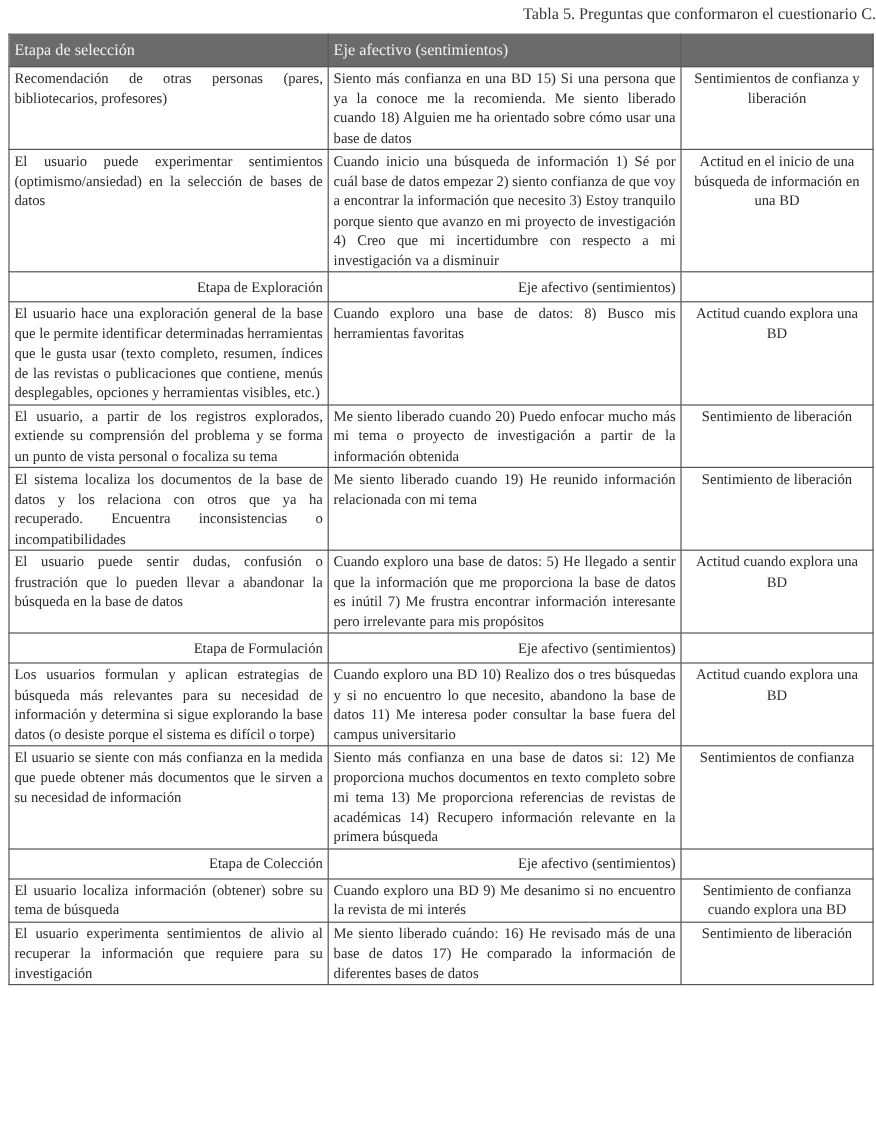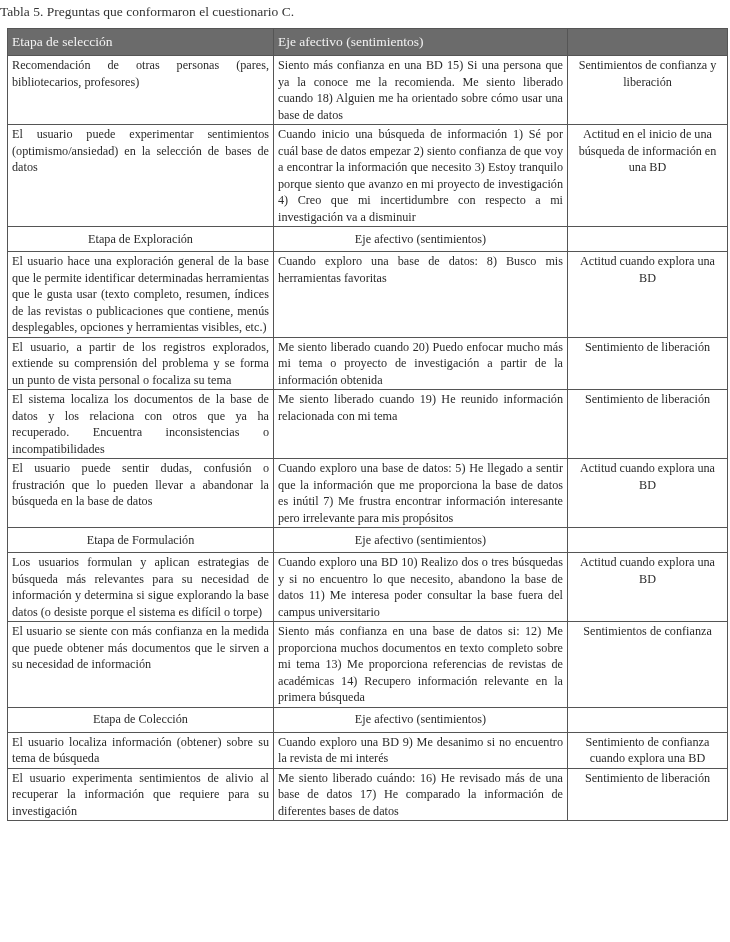--- a/index.html
+++ b/index.html
@@ -2,21 +2,21 @@
 <html><head>
 <meta charset="utf-8">
 <style>
   html, body { margin: 0; padding: 0; background: #ffffff; }
   body {
     width: 730px; height: 942px; overflow: hidden;
     font-family: "DejaVu Serif", "Liberation Serif", serif;
     color: #2a2a2a;
   }
   .caption {
-    text-align: left;
+    text-align: right;
     font-family: "Liberation Serif", serif;
     font-size: 13.5px;
     color: #333;
     padding-top: 4px;
     height: 24px;
     line-height: 16px;
   }
   table {
     border-collapse: collapse;
     margin-left: 7px;
@@ -37,21 +37,21 @@
   }
   th {
     background: #6b6b6b;
     color: #f2f2f2;
     font-weight: normal;
     font-size: 13.5px;
     height: 24px;
     vertical-align: middle;
     border-color: #555;
   }
-  tr.stage td { height: 22px; vertical-align: middle; text-align: center; }
+  tr.stage td { height: 22px; vertical-align: middle; text-align: right; }
   td.c3 { text-align: center; }
 </style>
 </head>
 <body>
 
 <div class="caption">Tabla 5. Preguntas que conformaron el cuestionario C.</div>
 
 <table>
   <colgroup>
       <col class="c1">

